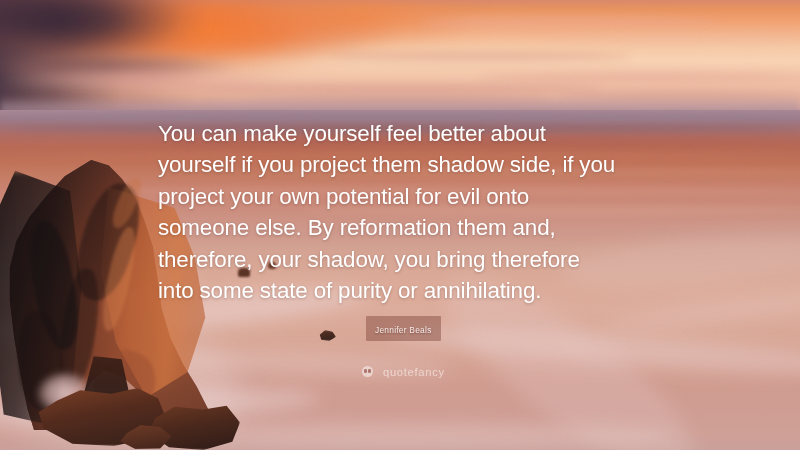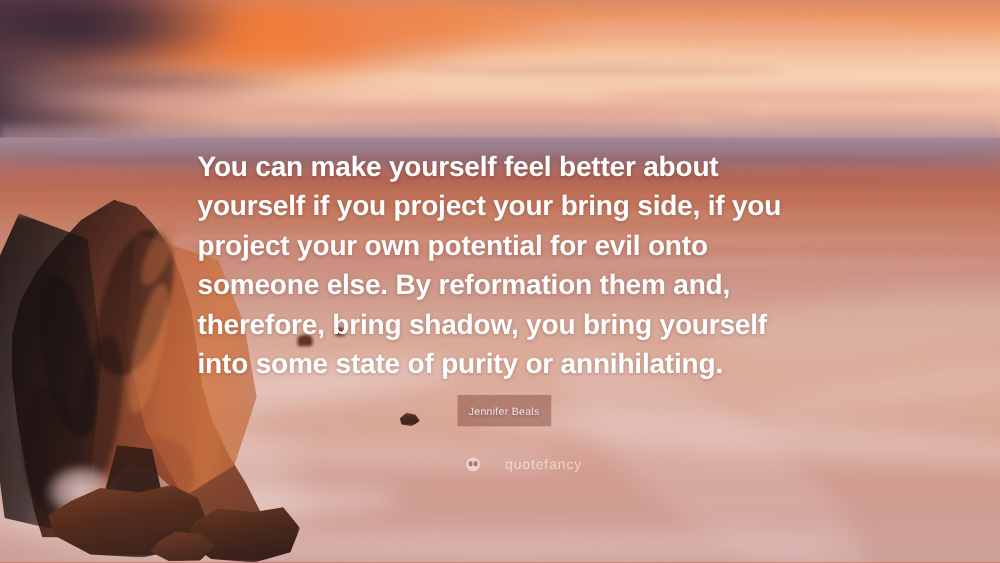--- a/index.html
+++ b/index.html
@@ -225,21 +225,21 @@
     background:linear-gradient(170deg, #5a3326 0%, #33201b 100%);
     clip-path:polygon(10% 44%, 40% 0%, 80% 16%, 100% 62%, 62% 100%, 18% 88%);
   }
 
   
   .quote-block {
     position:absolute; left:158px; top:118px; width:510px;
   }
   .quote-line {
     font-size:22.4px;
-    font-weight:bold;
+    font-weight:normal;
     line-height:31.4px;
     color:#ffffff;
     letter-spacing:-0.15px;
     white-space:nowrap;
     text-shadow:0 1px 3px rgba(70,34,30,0.30);
   }
 
   .author-badge {
     position:absolute; left:366px; top:316px;
     padding:3px 9px 4px;
@@ -249,22 +249,22 @@
   .author-name {
     font-size:8.4px;
     font-weight:normal;
     color:#f7e9e6;
     letter-spacing:0.25px;
     white-space:nowrap;
     text-shadow:0 1px 2px rgba(60,24,20,0.45);
   }
 
   .watermark {
-    position:absolute; left:373px; top:366px;
-    display:flex; align-items:flex-start; gap:20px;
+    position:absolute; left:362px; top:366px;
+    display:flex; align-items:flex-start; gap:10px;
     opacity:0.72;
   }
   .wm-logo {
     width:11px; height:11px; border-radius:50%;
     background:rgba(245,232,228,0.92);
     position:relative; flex:0 0 auto;
   }
   .wm-logo::before, .wm-logo::after {
     content:""; position:absolute; top:3.4px;
     width:2.4px; height:3.6px; border-radius:1.2px;
@@ -338,24 +338,24 @@
 
   <div class="frock fr1"></div>
   <div class="frock fr2"></div>
   <div class="frock fr3"></div>
   <div class="frock fr4"></div>
   <div class="frock fr5"></div>
   <div class="frock fr6"></div>
 
   <div class="quote-block">
     <div class="quote-line">You can make yourself feel better about</div>
-    <div class="quote-line">yourself if you project your bring side, if you</div>
+    <div class="quote-line">yourself if you project them shadow side, if you</div>
     <div class="quote-line">project your own potential for evil onto</div>
     <div class="quote-line">someone else. By reformation them and,</div>
-    <div class="quote-line">therefore, bring shadow, you bring yourself</div>
+    <div class="quote-line">therefore, your shadow, you bring therefore</div>
     <div class="quote-line">into some state of purity or annihilating.</div>
   </div>
 
   <div class="author-badge">
     <span class="author-name">Jennifer Beals</span>
   </div>
 
   <div class="watermark">
     <span class="wm-logo"></span>
     <span class="wm-text">quotefancy</span>

